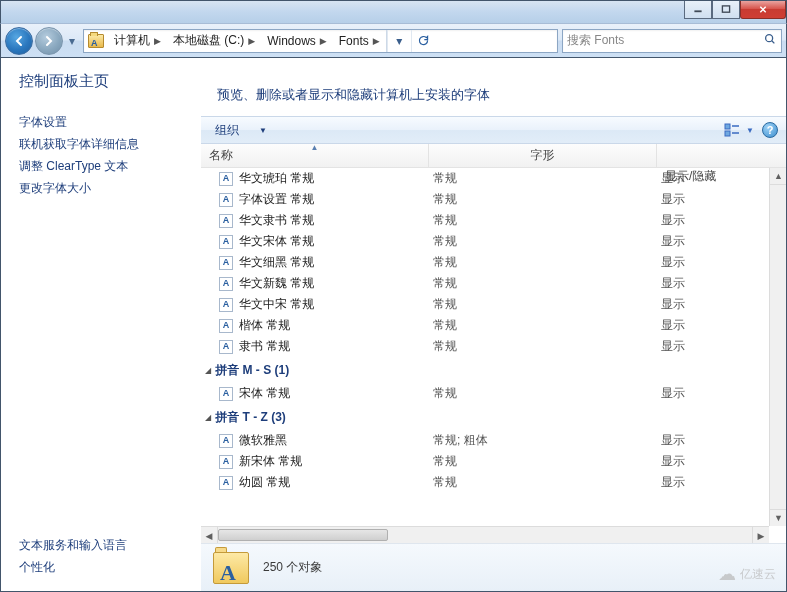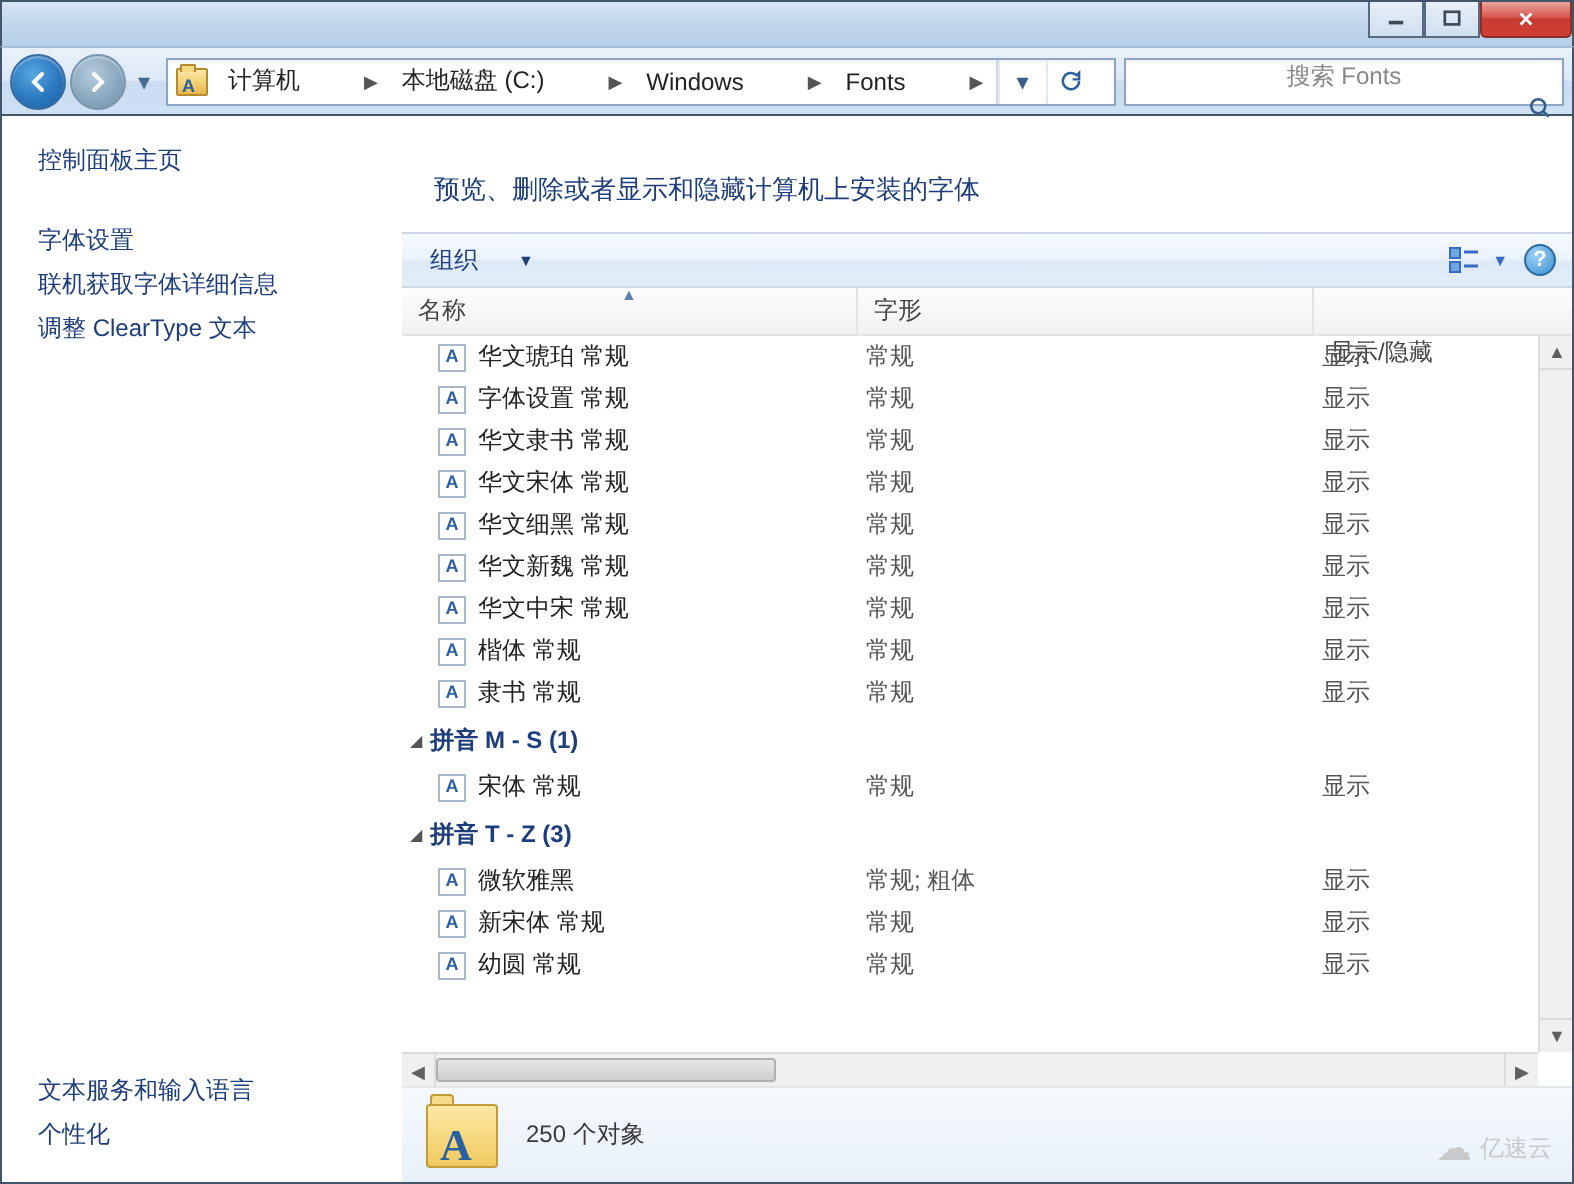--- a/index.html
+++ b/index.html
@@ -18,49 +18,49 @@
 
 .navbar { height: 35px; background: linear-gradient(to bottom, #e9f1fa 0%, #dce9f7 48%, #cadcf1 52%, #cde0f4 100%); border: 1px solid #42556b; border-top: 1px solid #a7bcd6; display: flex; align-items: center; padding: 0 4px; gap: 2px; }
 .nav-btn { width: 28px; height: 28px; border-radius: 50%; display: flex; align-items: center; justify-content: center; background: radial-gradient(circle at 40% 35%, #57a7e2 0%, #2a77be 55%, #1e5f9e 100%); border: 1px solid #3a6ca2; box-shadow: inset 0 1px 1px rgba(255,255,255,0.4); color: #fff; }
 .nav-btn.fwd { background: radial-gradient(circle at 40% 35%, #b5ccde 0%, #8aa8bf 55%, #6f8ea8 100%); border-color: #7a95ad; }
 .nav-drop { width: 14px; height: 20px; display: flex; align-items: center; justify-content: center; color: #4a6b91; }
 .addressbar { flex: 1; height: 24px; background: #fff; border: 1px solid #8ca6c4; display: flex; align-items: center; margin: 0 2px; box-shadow: inset 0 1px 2px rgba(0,0,0,0.06); }
 .addr-icon { width: 20px; height: 20px; margin: 0 2px; display: flex; align-items: center; justify-content: center; }
 .folder-mini { width: 16px; height: 14px; background: linear-gradient(to bottom, #fce9a6, #e9b94b); border: 1px solid #b58a2e; border-radius: 1px; position: relative; }
 .folder-mini::before { content: ""; position: absolute; top: -3px; left: 1px; width: 6px; height: 3px; background: #f5d97e; border: 1px solid #b58a2e; border-bottom: none; border-radius: 1px 1px 0 0; }
 .folder-mini .a { position: absolute; left: 2px; bottom: -1px; font-size: 9px; font-weight: bold; color: #2a5fa0; }
-.crumb { height: 100%; display: flex; align-items: center; padding: 0 6px; color: #222; white-space: nowrap; gap: 28px; }
+.crumb { height: 100%; display: flex; align-items: center; padding: 0 6px; color: #222; white-space: nowrap; }
 .crumb .chev { margin-left: 4px; font-size: 9px; color: #555; }
 .addr-actions { display: flex; height: 100%; border-left: 1px solid #cdd9e7; }
 .addr-act { width: 24px; display: flex; align-items: center; justify-content: center; color: #3a5e8c; border-left: 1px solid #e0e8f1; }
-.searchbar { width: 220px; height: 24px; background: #fff; border: 1px solid #8ca6c4; display: flex; align-items: center; padding: 0 4px; color: #888; box-shadow: inset 0 1px 2px rgba(0,0,0,0.06); flex-direction: column; }
+.searchbar { width: 220px; height: 24px; background: #fff; border: 1px solid #8ca6c4; display: flex; align-items: center; padding: 0 4px; color: #888; box-shadow: inset 0 1px 2px rgba(0,0,0,0.06); }
 .searchbar .mag { margin-left: auto; color: #3a5e8c; }
 
 
 .body { display: flex; height: calc(100% - 58px); border-left: 1px solid #42556b; border-right: 1px solid #42556b; border-bottom: 1px solid #42556b; background: #fff;}
 .sidebar { width: 200px; background: #fff; padding: 14px 10px 10px 18px; display: flex; flex-direction: column; }
-.side-title { color: #1e3e7b; font-size: 12px; margin-bottom: 12px; }
+.side-title { color: #1e3e7b; font-size: 15px; margin-bottom: 12px; }
 .side-link { color: #1e3e7b; font-size: 12px; margin: 5px 0; cursor: pointer; }
 .side-spacer { flex: 1; }
 .side-sub { color: #6a6a6a; font-size: 12px; margin-bottom: 8px; }
 
 .main { flex: 1; display: flex; flex-direction: column; position: relative; }
 .heading { color: #1e3e7b; font-size: 13px; padding: 28px 16px 12px 16px; }
 
 .toolbar { height: 28px; background: linear-gradient(to bottom, #f7fbff 0%, #eaf2fb 48%, #dce9f6 52%, #e2edf8 100%); border-top: 1px solid #cad8e9; border-bottom: 1px solid #cad8e9; display: flex; align-items: center; padding: 0 8px; }
 .tool-btn { color: #1e3e7b; display: flex; align-items: center; gap: 20px; padding: 2px 6px; }
 .tool-btn .drop { font-size: 8px; }
 .tool-right { margin-left: auto; display: flex; gap: 2px; align-items: center; }
 .view-icon { width: 22px; height: 18px; display: flex; align-items: center; justify-content: center; color: #3a6bc1; }
 .help-icon { width: 16px; height: 16px; border-radius: 50%; background: radial-gradient(circle at 35% 30%, #9ed2f6, #3b8ecf); color: #fff; display: flex; align-items: center; justify-content: center; font-size: 11px; font-weight: bold; border: 1px solid #2a6aa0;}
 
 .columns { display: flex; height: 24px; border-bottom: 1px solid #e3e3e3; background: linear-gradient(to bottom, #fdfdfd, #f1f1f1); }
 .col { display: flex; align-items: center; padding: 0 8px; color: #444; border-right: 1px solid #e3e3e3; position: relative; }
 .col.name { width: 228px; }
-.col.style { width: 228px; }
+.col.style { width: 228px; justify-content: center; }
 .col.show { flex: 1; margin-top: 32px; }
 .sort-ind { position: absolute; top: -1px; left: 50%; transform: translateX(-50%); font-size: 8px; color: #5a7fb0; }
 
 .listarea { flex: 1; overflow: hidden; position: relative; }
 .list-inner { position: absolute; inset: 0; overflow: hidden; }
 .row { display: flex; height: 21px; align-items: center; }
 .row .c1 { width: 228px; display: flex; align-items: center; padding-left: 18px; gap: 6px; color: #222; white-space: nowrap; }
 .row .c2 { width: 228px; color: #555; padding-left: 4px; }
 .row .c3 { flex: 1; color: #555; padding-left: 4px; }
 .font-icon { width: 14px; height: 14px; background: #fff; border: 1px solid #a8b8cc; display: flex; align-items: center; justify-content: center; font-size: 9px; font-weight: bold; color: #2a5fa0; line-height: 1; flex-shrink: 0;}
@@ -168,20 +168,21 @@
   </div>
 
   <div class="body">
     <div class="sidebar">
       <div class="side-title">控制面板主页</div>
       <div style="height:6px"></div>
       <div id="side-links">
           <div class="side-link">字体设置</div>
           <div class="side-link">联机获取字体详细信息</div>
           <div class="side-link">调整 ClearType 文本</div>
+          <div class="side-link">更改字体大小</div>
         </div>
       <div class="side-spacer"></div>
       <div id="see-also">
           <div class="side-link">文本服务和输入语言</div>
           <div class="side-link">个性化</div>
         </div>
     </div>
 
     <div class="main">
       <div class="heading">预览、删除或者显示和隐藏计算机上安装的字体</div>

